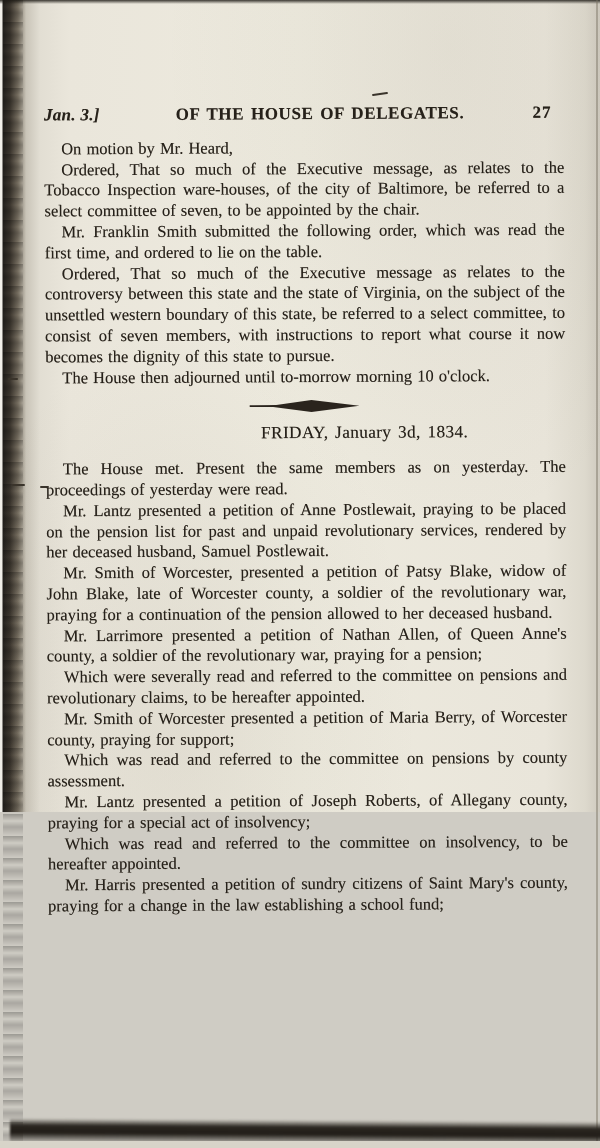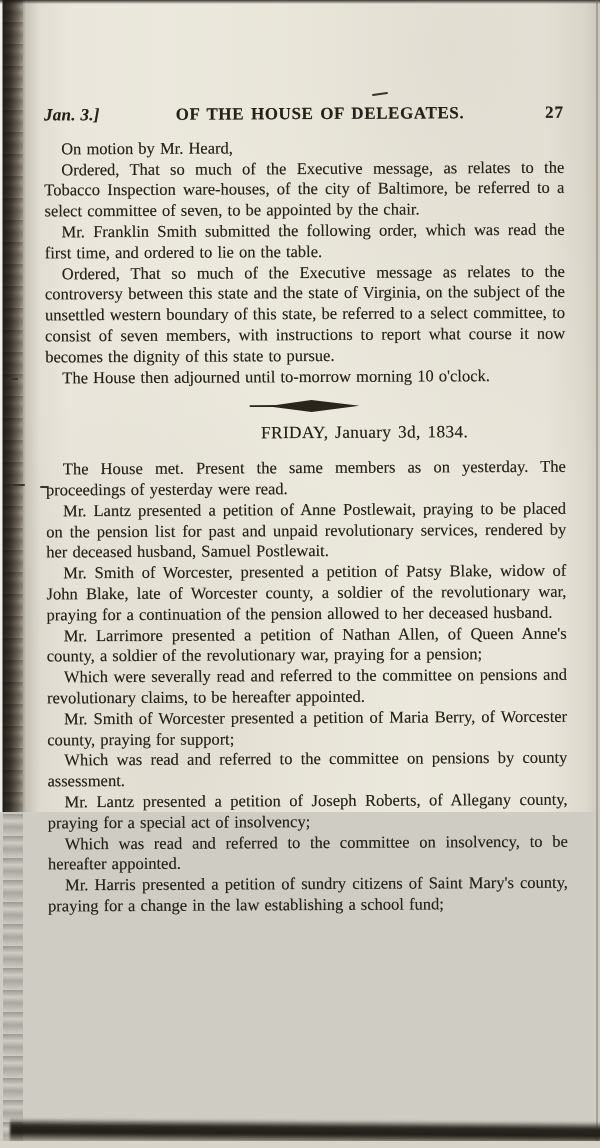--- a/index.html
+++ b/index.html
@@ -52,21 +52,21 @@
     font-size:16.5px;line-height:20.8px;
     transform:rotate(-0.3deg);
     text-shadow:0.2px 0.2px 0.4px rgba(45,35,25,0.45);
   }
   .header{
     display:flex;align-items:baseline;
     font-size:17px;margin-bottom:13px;
   }
   .hdate{font-style:italic;font-weight:bold;width:76px;letter-spacing:0.3px;}
   .htitle{flex:1;text-align:center;font-weight:bold;letter-spacing:0.6px;word-spacing:2px;}
-  .hnum{width:44px;text-align:right;font-weight:bold;letter-spacing:1px;}
+  .hnum{width:44px;text-align:center;font-weight:bold;letter-spacing:1px;}
   .para{
     margin:0;text-indent:17px;text-align:justify;
     word-spacing:1px;
   }
   .divider{
     text-align:center;margin:11px 0 7px 0;height:18px;
   }
   .heading{
     text-align:center;font-size:17.2px;letter-spacing:0.4px;word-spacing:2px;
     margin:6px 0 14px 118px;white-space:nowrap;

